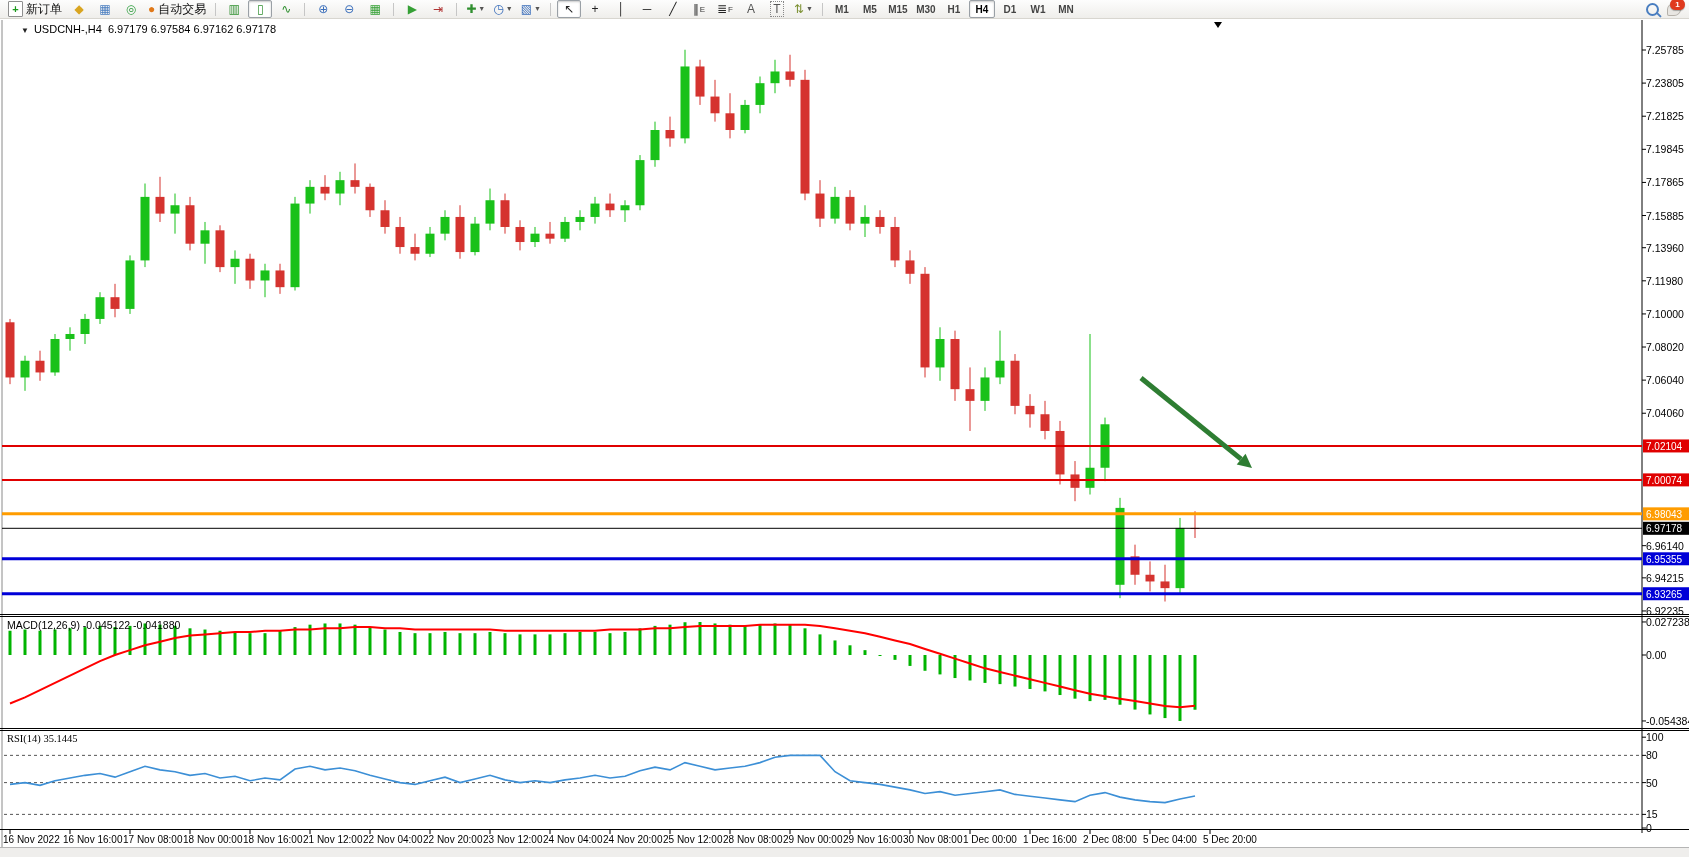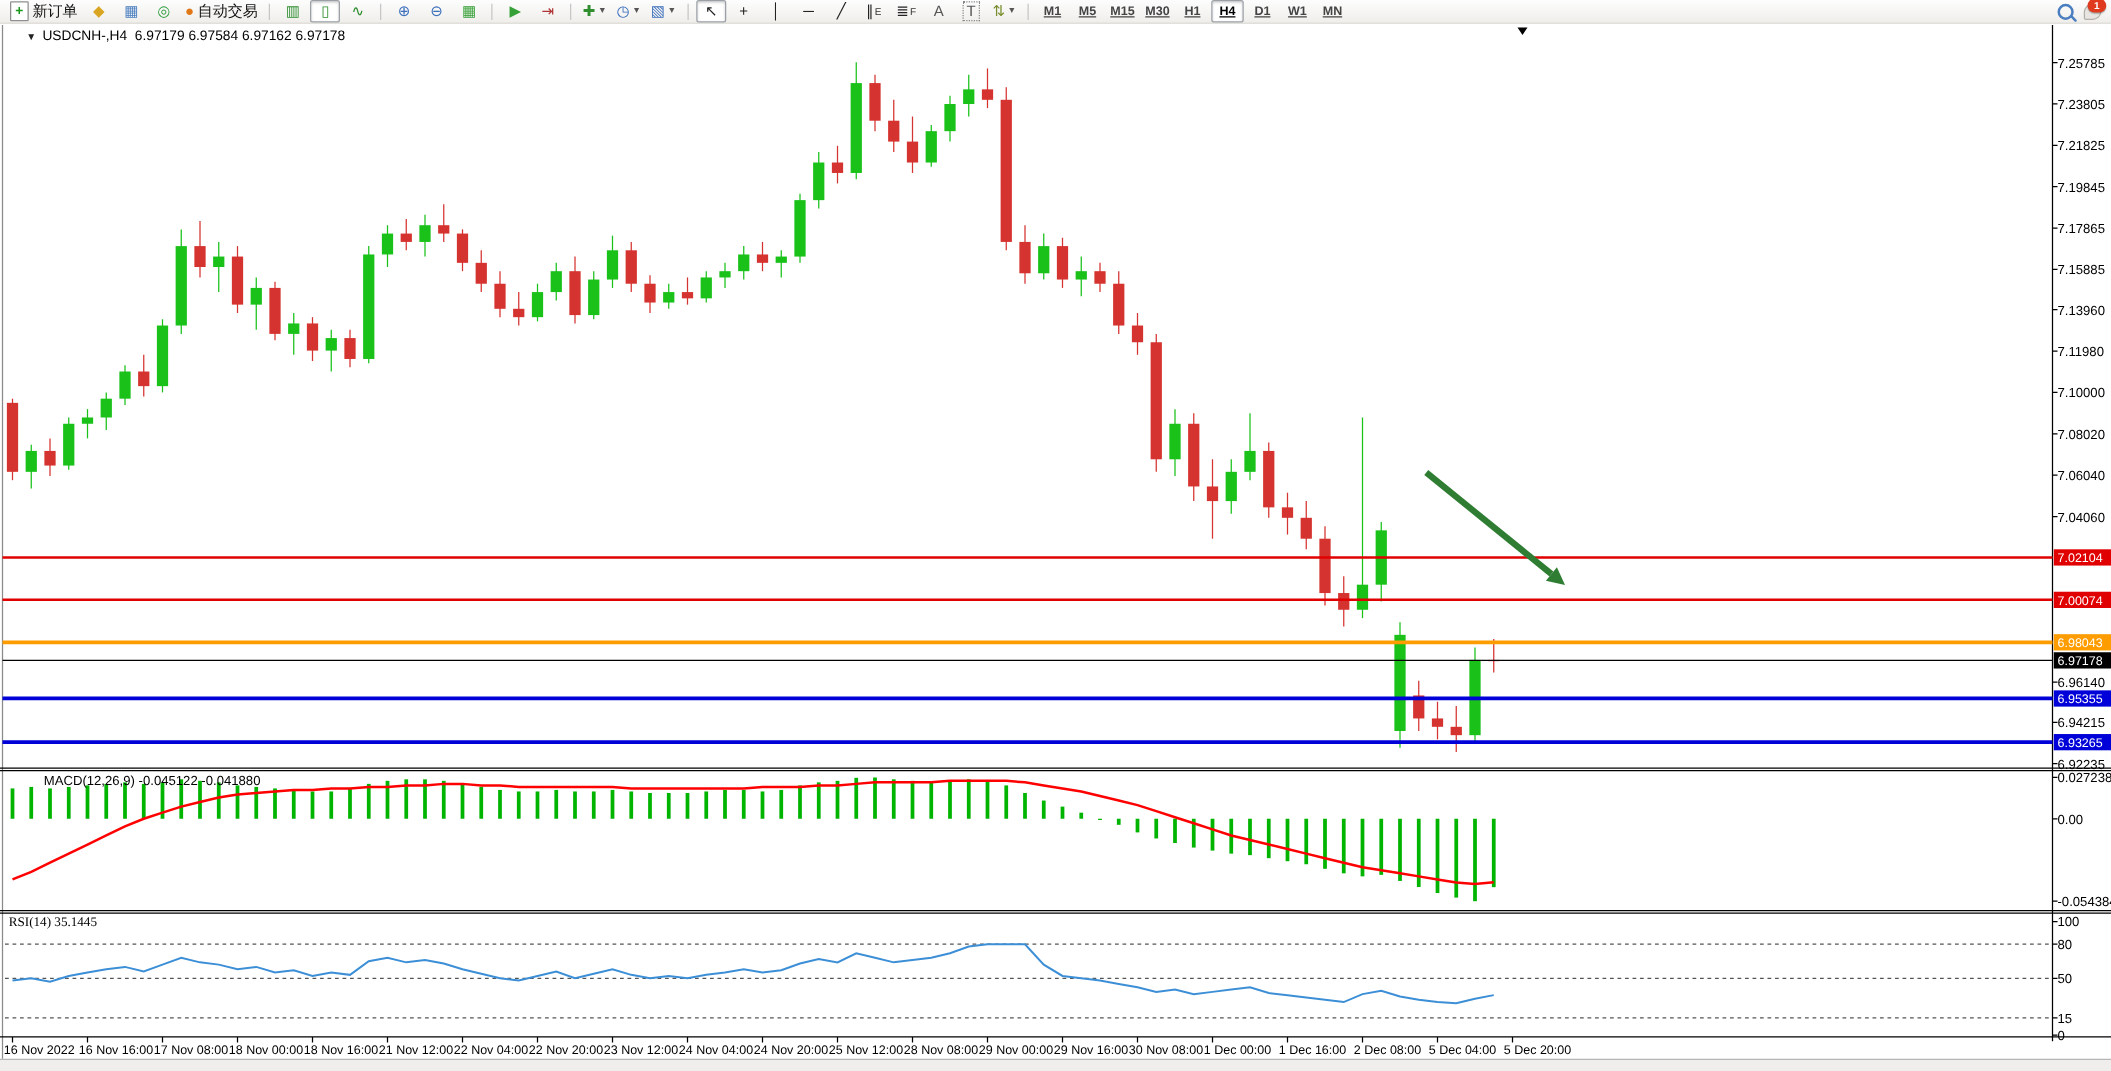--- a/index.html
+++ b/index.html
@@ -14,37 +14,37 @@
     border:1px solid transparent;border-radius:2px;margin:0 1px;cursor:default;line-height:14px;}
   .tbtn.active{background:#ffffff;border-color:#9aa0a6;box-shadow:inset 0 1px 2px #c9c9c9;}
   .tbtn .glyph{font-size:12px;}
   .tbtn .sub{font-size:8px;color:#333;margin-left:1px;align-self:flex-end;}
   .tbtn .caret{font-size:7px;color:#555;margin-left:2px;}
   .tbtn .tlabel{margin-left:3px;font-size:12px;color:#111;font-family:Liberation Serif, serif;}
   .icon-doc{display:inline-flex;align-items:center;justify-content:center;width:13px;height:14px;
     background:#fff;border:1px solid #8f8f8f;border-radius:1px;color:#1d9a1d;font-weight:bold;font-size:11px;line-height:11px;}
   .boxed{border:1px dotted #888;padding:0 2px;font-size:10px;}
   .tf-btn{height:16px;min-width:24px;display:inline-flex;align-items:center;justify-content:center;
-    font-size:10px;font-weight:bold;color:#444;border:1px solid transparent;border-radius:2px;margin:0 1px;text-decoration:underline;}
+    font-size:10px;font-weight:bold;color:#444;border:1px solid transparent;border-radius:2px;margin:0 1px;}
   .tf-btn.active{background:#fff;border-color:#9aa0a6;box-shadow:inset 0 1px 2px #c9c9c9;color:#000;}
   #toolbar-right{position:absolute;right:6px;top:2px;display:flex;align-items:center;gap:8px;}
   .search-glass{position:relative;width:9px;height:9px;border:2px solid #4a7ec0;border-radius:50%;display:inline-block;}
   .search-glass::after{content:"";position:absolute;width:6px;height:2px;background:#4a7ec0;
     transform:rotate(45deg);right:-5px;bottom:-2px;border-radius:1px;}
   .chat-wrap{position:relative;width:16px;height:14px;}
   .chat-bubble{position:absolute;left:0;bottom:0;width:12px;height:11px;background:#e8e6e2;border:1px solid #b5b1aa;border-radius:50% 50% 50% 2px;}
   .chat-badge{position:absolute;right:-2px;top:-3px;min-width:11px;height:11px;background:#e03a1e;border-radius:6px;
     color:#fff;font-size:8px;font-weight:bold;display:flex;align-items:center;justify-content:center;padding:0 2px;
     box-shadow:0 1px 1px rgba(0,0,0,.3);}
   
   #chart-svg{position:absolute;left:0;top:0;z-index:1;}
   .overlay{position:absolute;z-index:3;color:#000;white-space:nowrap;}
   #chart-title{left:21px;top:23px;font-size:11px;}
   #chart-title .tri{font-size:8px;margin-right:5px;color:#222;}
-  #macd-label{left:7px;top:619px;font-size:10.5px;margin-left:28px;}
+  #macd-label{left:7px;top:619px;font-size:10.5px;}
   #rsi-label{left:7px;top:733px;font-size:10.5px;font-family:Liberation Serif, serif;}
   #bottom-strip{position:absolute;left:0;top:848px;width:1689px;height:9px;background:#efeeec;z-index:4;}
 </style>
 </head>
 <body>
 
 <div id="toolbar">
     <span class="tgroup">
       <span class="tbtn">
         <span class="icon-doc">+</span>

